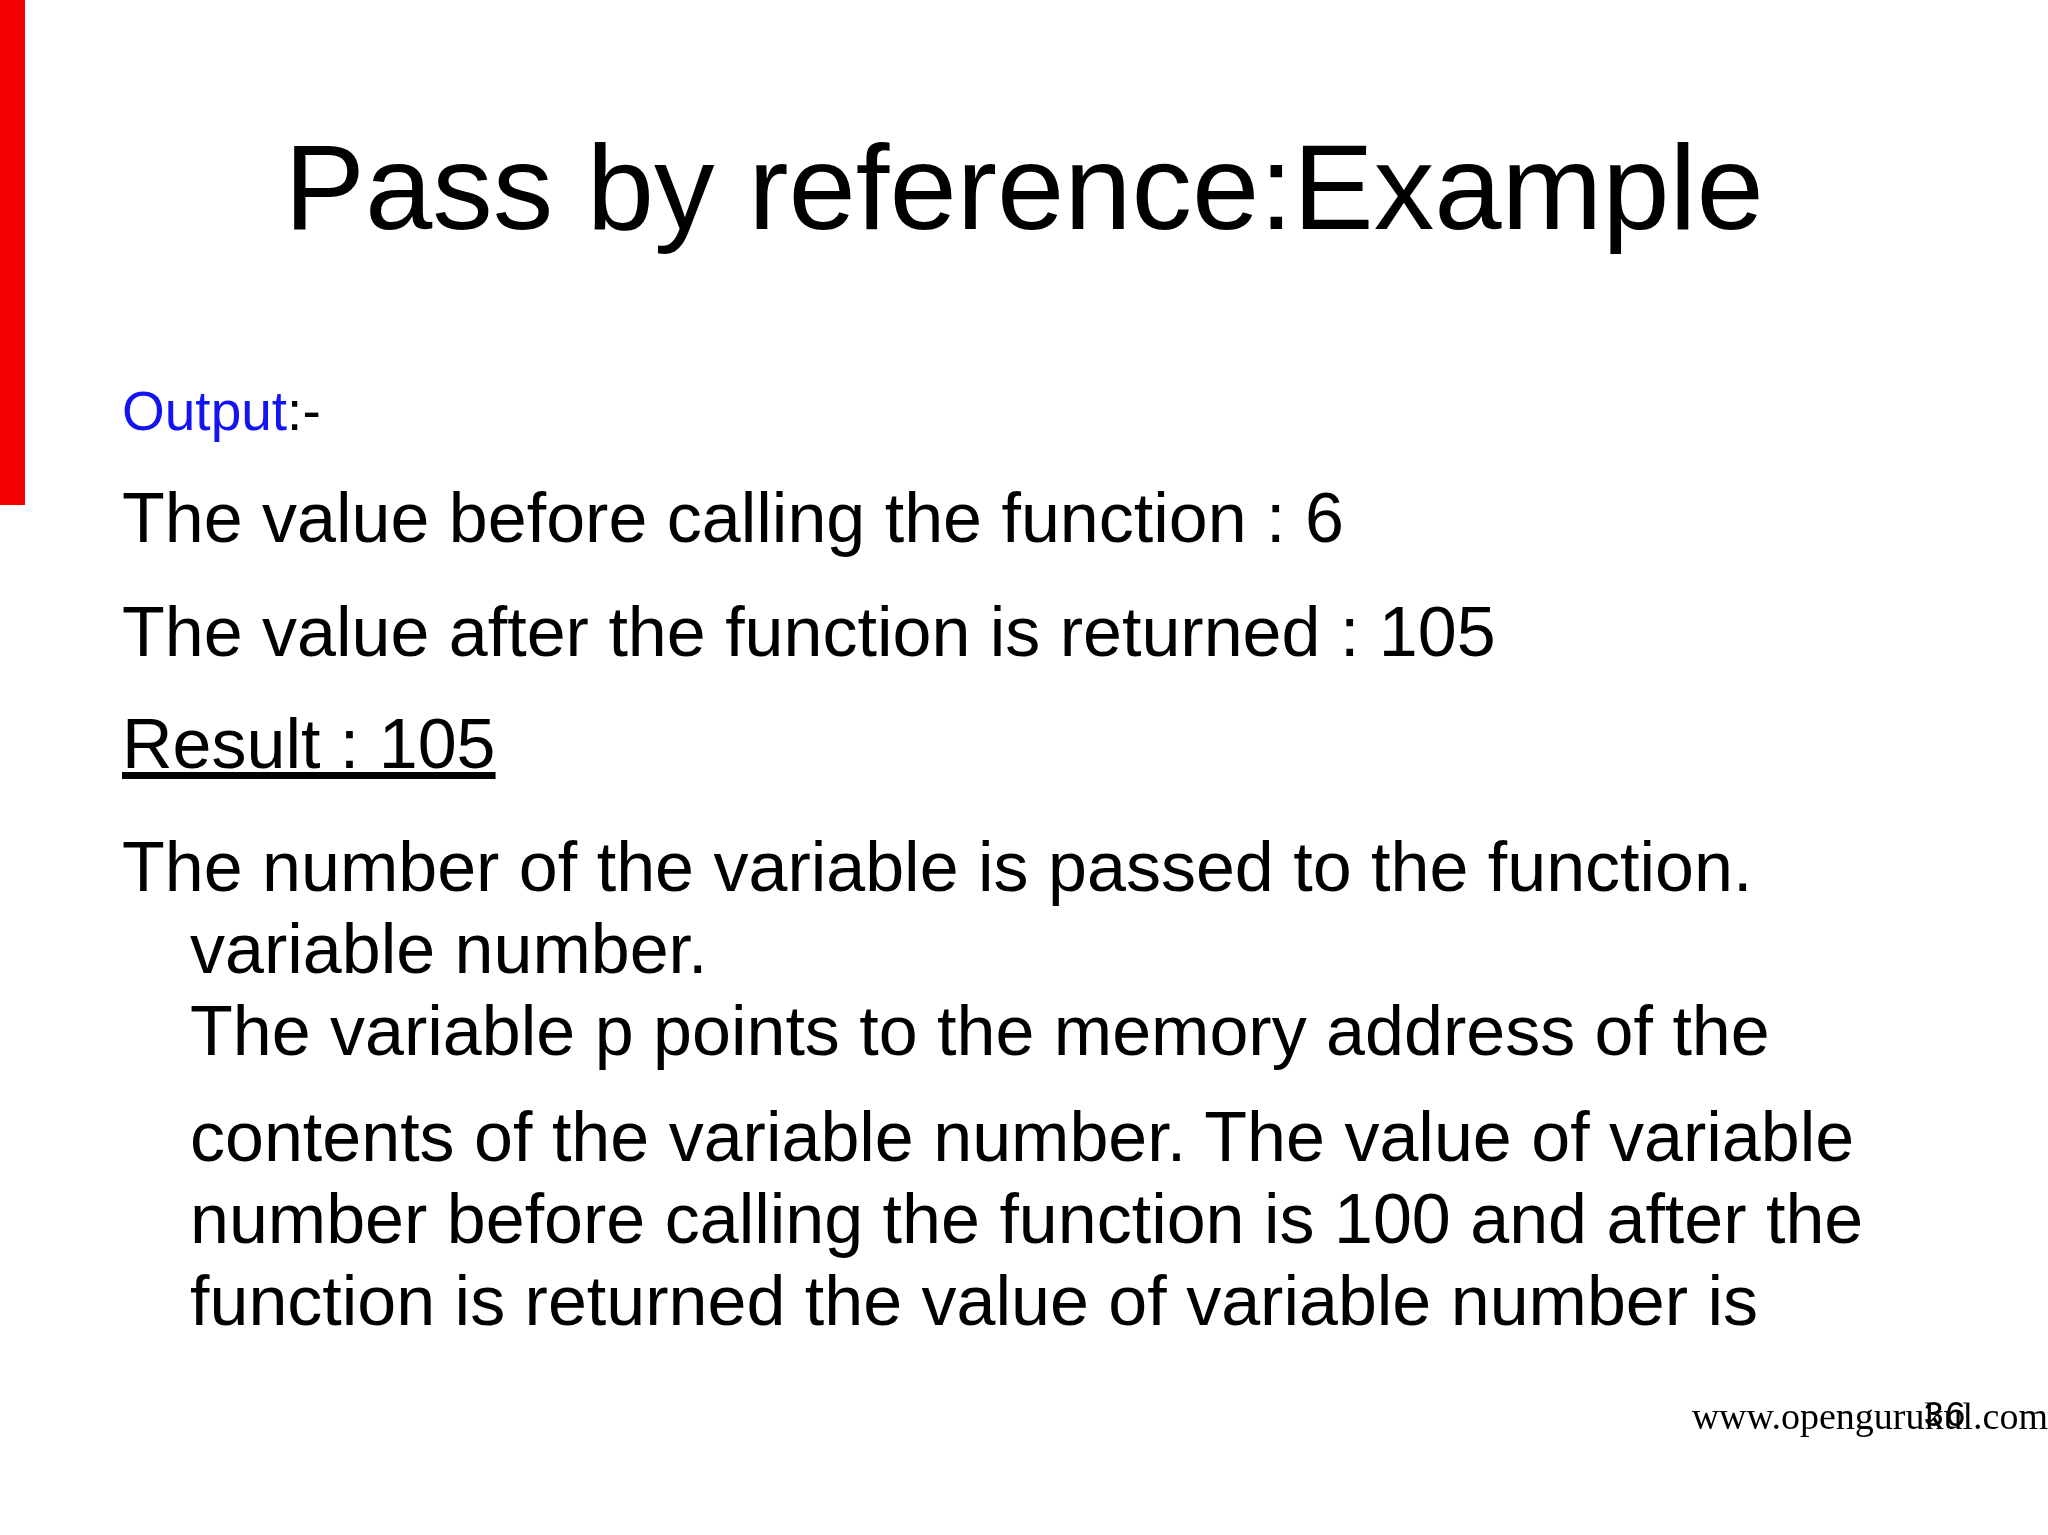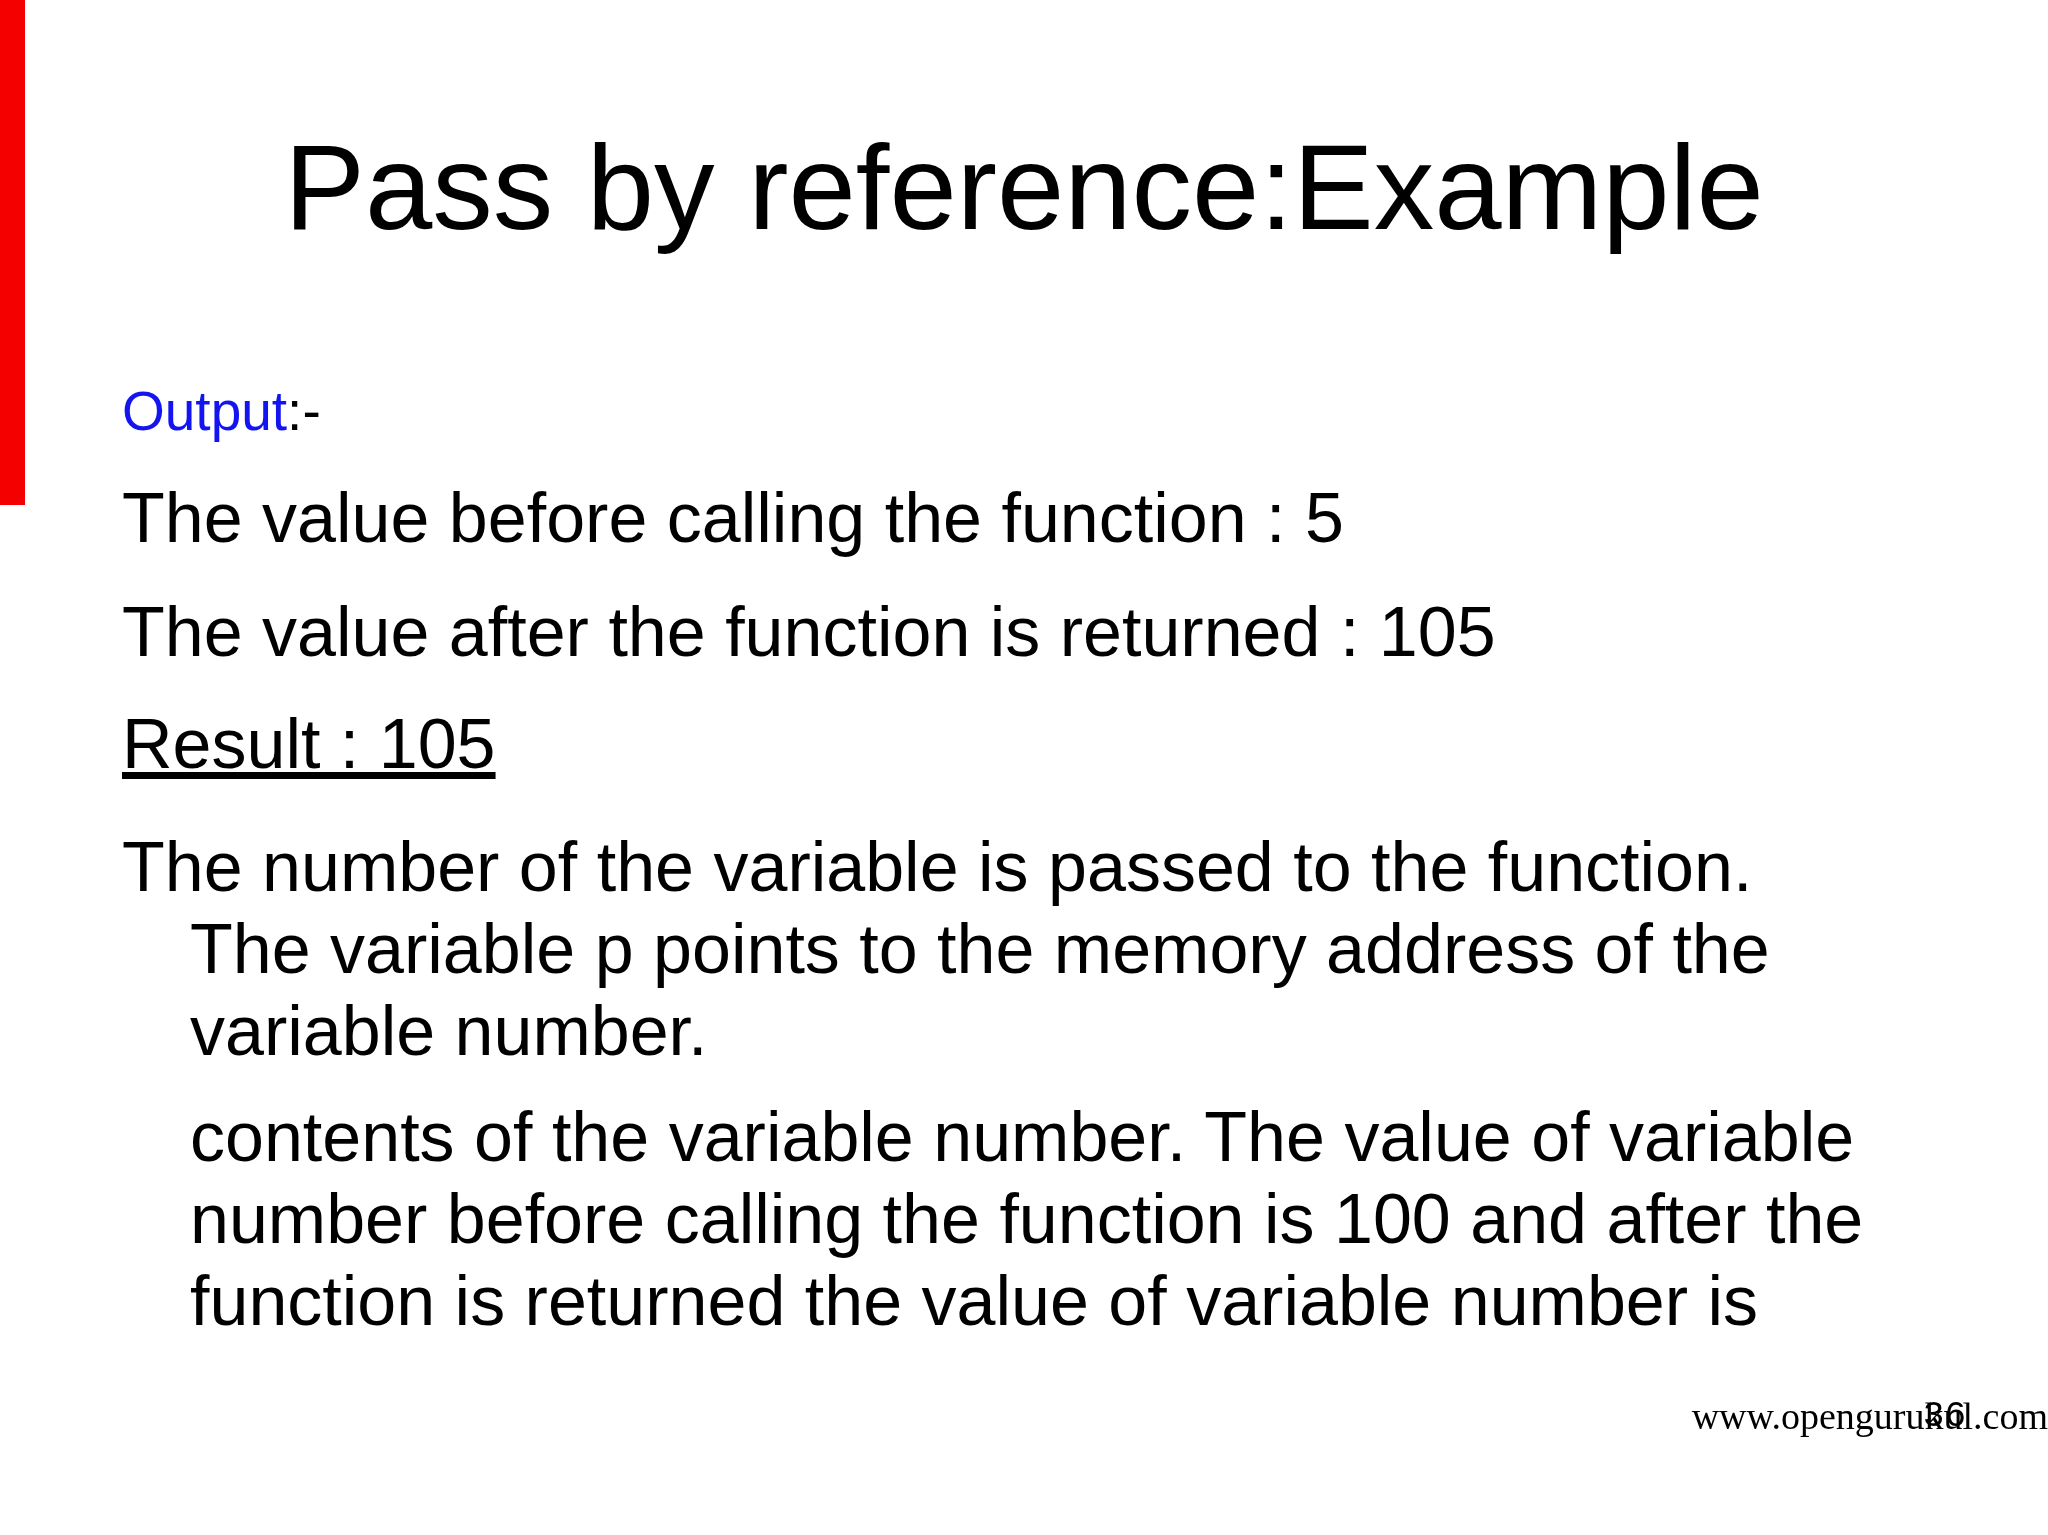--- a/index.html
+++ b/index.html
@@ -68,28 +68,28 @@
 <div class="slide">
 
   <div class="left-bar"></div>
 
   <div class="title">Pass by reference:Example</div>
 
   <div class="output-line">
     <span class="output-word">Output</span><span>:-</span>
   </div>
 
-  <div class="body-line line-1">The value before calling the function : 5</div>
+  <div class="body-line line-1">The value before calling the function : 6</div>
   <div class="body-line line-2">The value after the function is returned : 105</div>
   <div class="body-line line-3">Result : 105</div>
 
   <div class="para para-1">
     <div>The number of the variable is passed to the function.</div>
+    <div class="wrap">variable number.</div>
     <div class="wrap">The variable p points to the memory address of the</div>
-    <div class="wrap">variable number.</div>
   </div>
 
   <div class="para para-2">
     <div class="wrap">contents of the variable number. The value of variable</div>
     <div class="wrap">number before calling the function is 100 and after the</div>
     <div class="wrap">function is returned the value of variable number is</div>
   </div>
 
   <div class="footer">www.opengurukul.com</div>
 

